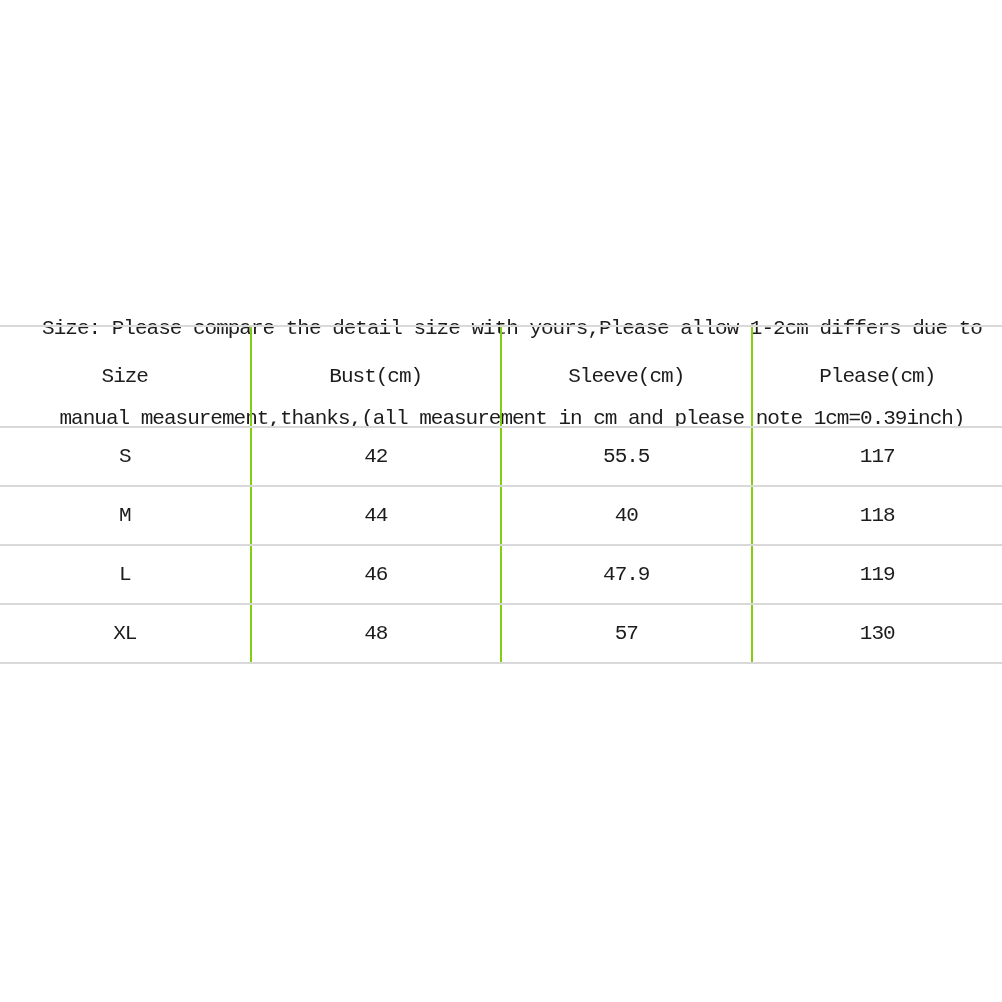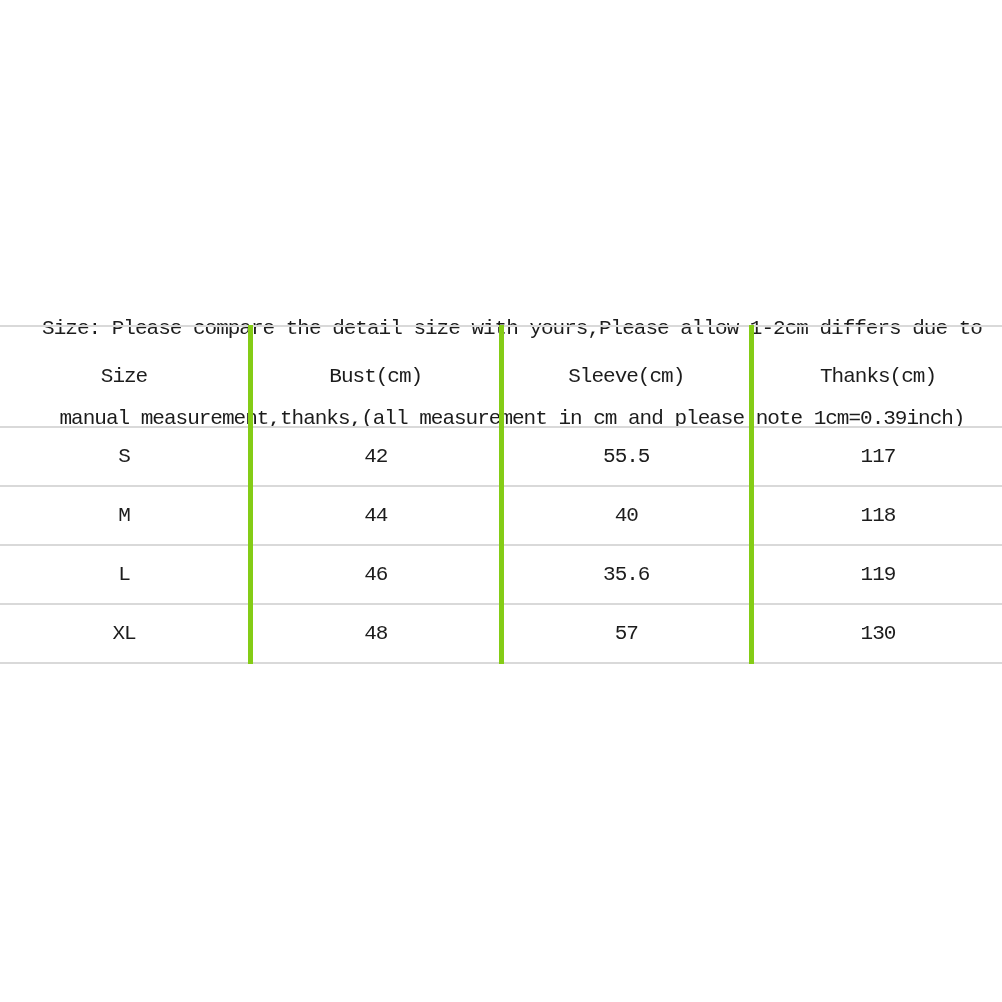--- a/index.html
+++ b/index.html
@@ -43,59 +43,59 @@
     border-bottom: 2px solid #d9d9d9;
     text-align: center;
     vertical-align: middle;
     font-size: 21px;
     font-weight: normal;
     letter-spacing: -1px;
     padding: 0;
     color: #1c1c1c;
   }
   .size-table th + th, .size-table td + td {
-    border-left: 5px solid #84cc16;
+    border-left: 2px solid #84cc16;
   }
   .size-table .header-row th { height: 99px; }
   .size-table .data-row td { height: 57px; }
 </style>
 </head>
 <body>
 
 <div class="page">
 
   <div class="notice notice-top">
     <div>Size: Please compare the detail size with yours,Please allow 1-2cm differs due to</div>
     <div>manual measurement,thanks,(all measurement in cm and please note 1cm=0.39inch)</div>
   </div>
 
   <table class="size-table">
     <tbody>
         <tr class="header-row">
       <th>Size</th>
       <th>Bust(cm)</th>
       <th>Sleeve(cm)</th>
-      <th>Thanks(cm)</th>
+      <th>Please(cm)</th>
     </tr>
     <tr class="data-row">
       <td>S</td>
       <td>42</td>
       <td>55.5</td>
       <td>117</td>
     </tr>
     <tr class="data-row">
       <td>M</td>
       <td>44</td>
       <td>40</td>
       <td>118</td>
     </tr>
     <tr class="data-row">
       <td>L</td>
       <td>46</td>
-      <td>35.6</td>
+      <td>47.9</td>
       <td>119</td>
     </tr>
     <tr class="data-row">
       <td>XL</td>
       <td>48</td>
       <td>57</td>
       <td>130</td>
     </tr>
   </tbody>
     </table>

